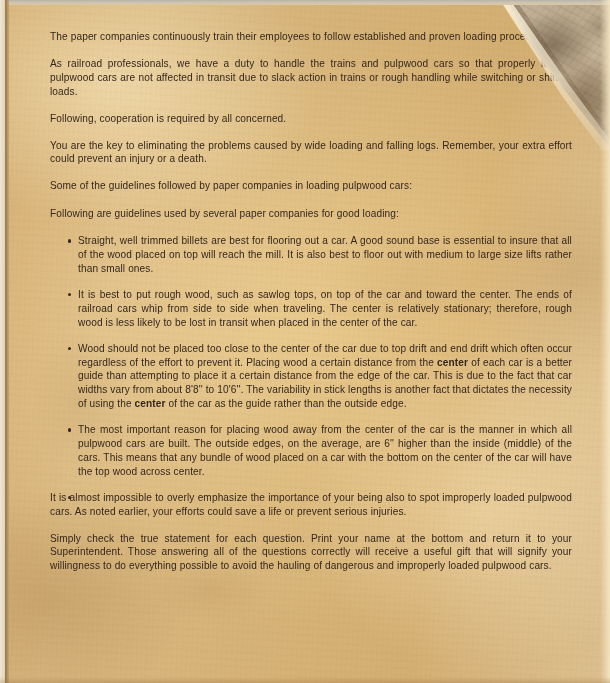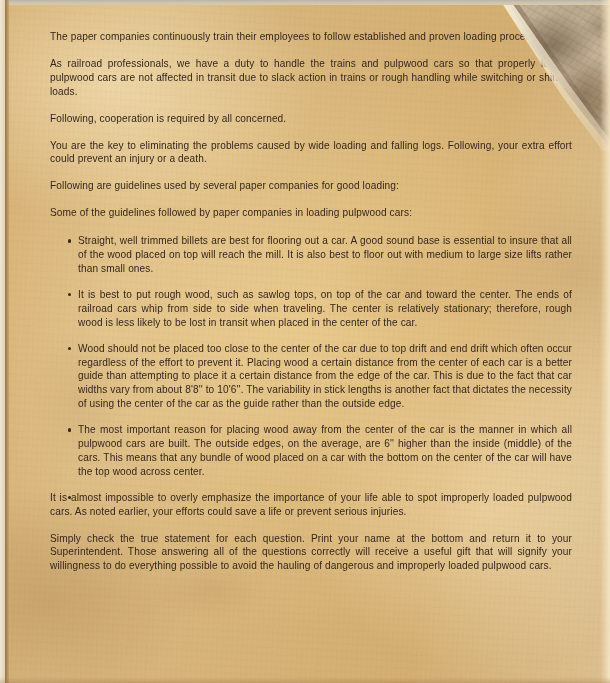--- a/index.html
+++ b/index.html
@@ -138,42 +138,42 @@
   .bullet:last-child { margin-bottom: 0; }
   .bullet-dot {
     position: absolute;
     left: 18px;
     top: 5px;
     width: 3.4px;
     height: 3.4px;
     border-radius: 50%;
     background: #34271c;
   }
-  b { font-weight: 400; }
+  b { font-weight: 700; }
   .bullets-block { }
 </style>
 </head>
 <body>
 
 <div id="page">
 
   <div id="paper-base"></div>
   <div id="paper-grain"></div>
   <div id="stain-a"></div>
   <div id="stain-b"></div>
   <div id="stain-c"></div>
 
   <div id="content">
 
     <p class="para">The paper companies continuously train their employees to follow established and proven loading procedures.</p>
     <p class="para">As railroad professionals, we have a duty to handle the trains and pulpwood cars so that properly loaded pulpwood cars are not affected in transit due to slack action in trains or rough handling while switching or shifting loads.</p>
     <p class="para">Following, cooperation is required by all concerned.</p>
-    <p class="para">You are the key to eliminating the problems caused by wide loading and falling logs. Following, your extra effort could prevent an injury or a death.</p>
+    <p class="para">You are the key to eliminating the problems caused by wide loading and falling logs. Remember, your extra effort could prevent an injury or a death.</p>
+    <p class="para lead-in">Some of the guidelines followed by paper companies in loading pulpwood cars:</p>
     <p class="para">Following are guidelines used by several paper companies for good loading:</p>
-    <p class="para lead-in">Some of the guidelines followed by paper companies in loading pulpwood cars:</p>
 
     <ul class="bullets bullets-block">
       <li class="bullet">
         <span class="bullet-dot"></span>
         <span>Straight, well trimmed billets are best for flooring out a car. A good sound base is essential to insure that all of the wood placed on top will reach the mill.  It is also best to floor out with medium to large size lifts rather than small ones.</span>
       </li>
       <li class="bullet">
         <span class="bullet-dot"></span>
         <span>It is best to put rough wood, such as sawlog tops, on top of the car and toward the center. The ends of railroad cars whip from side to side when traveling. The center is relatively stationary; therefore, rough wood is less likely to be lost in transit when placed in the center of the car.</span>
       </li>
@@ -183,21 +183,21 @@
       </li>
       <li class="bullet">
         <span class="bullet-dot"></span>
         <span>The most important reason for placing wood away from the center of the car is the manner in which all pulpwood cars are built.  The outside edges, on the average, are 6'' higher than the inside (middle) of the cars.  This means that any bundle of wood placed on a car with the bottom on the center of the car will have the top wood across center.</span>
       </li>
       <li class="bullet">
         <span class="bullet-dot"></span>
       </li>
     </ul>
 
-    <p class="para">It is almost impossible to overly emphasize the importance of your life able to spot improperly loaded pulpwood cars.  As noted earlier, your efforts could save a life or prevent serious injuries.</p>
+    <p class="para">It is almost impossible to overly emphasize the importance of your being also to spot improperly loaded pulpwood cars.  As noted earlier, your efforts could save a life or prevent serious injuries.</p>
     <p class="para">Simply check the true statement for each question.  Print your name at the bottom and return it to your Superintendent.  Those answering all of the questions correctly will receive a useful gift that will signify your willingness to do everything possible to avoid the hauling of dangerous and improperly loaded pulpwood cars.</p>
 
   </div>
 
   <div id="torn-backing"></div>
   <div id="torn-backing-grain"></div>
   <div id="torn-shadow"></div>
   <div id="torn-fold-highlight"></div>
 
   <div id="top-edge"></div>

